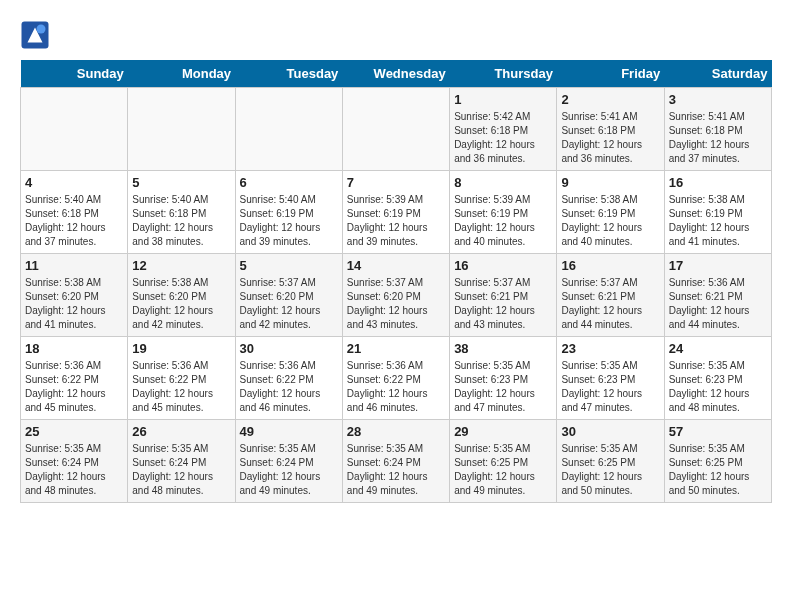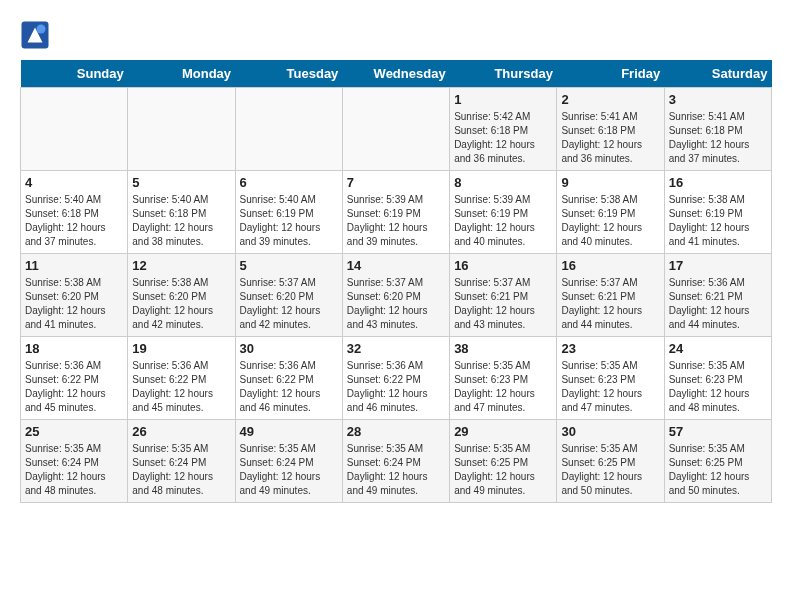--- a/index.html
+++ b/index.html
@@ -209,21 +209,21 @@
         </td>
         <td>
           <div class="day-number">19</div>
           <div class="day-info">Sunrise: 5:36 AM<br>Sunset: 6:22 PM<br>Daylight: 12 hours and 45 minutes.</div>
         </td>
         <td>
           <div class="day-number">30</div>
           <div class="day-info">Sunrise: 5:36 AM<br>Sunset: 6:22 PM<br>Daylight: 12 hours and 46 minutes.</div>
         </td>
         <td>
-          <div class="day-number">32</div>
+          <div class="day-number">21</div>
           <div class="day-info">Sunrise: 5:36 AM<br>Sunset: 6:22 PM<br>Daylight: 12 hours and 46 minutes.</div>
         </td>
         <td>
           <div class="day-number">38</div>
           <div class="day-info">Sunrise: 5:35 AM<br>Sunset: 6:23 PM<br>Daylight: 12 hours and 47 minutes.</div>
         </td>
         <td>
           <div class="day-number">23</div>
           <div class="day-info">Sunrise: 5:35 AM<br>Sunset: 6:23 PM<br>Daylight: 12 hours and 47 minutes.</div>
         </td>

